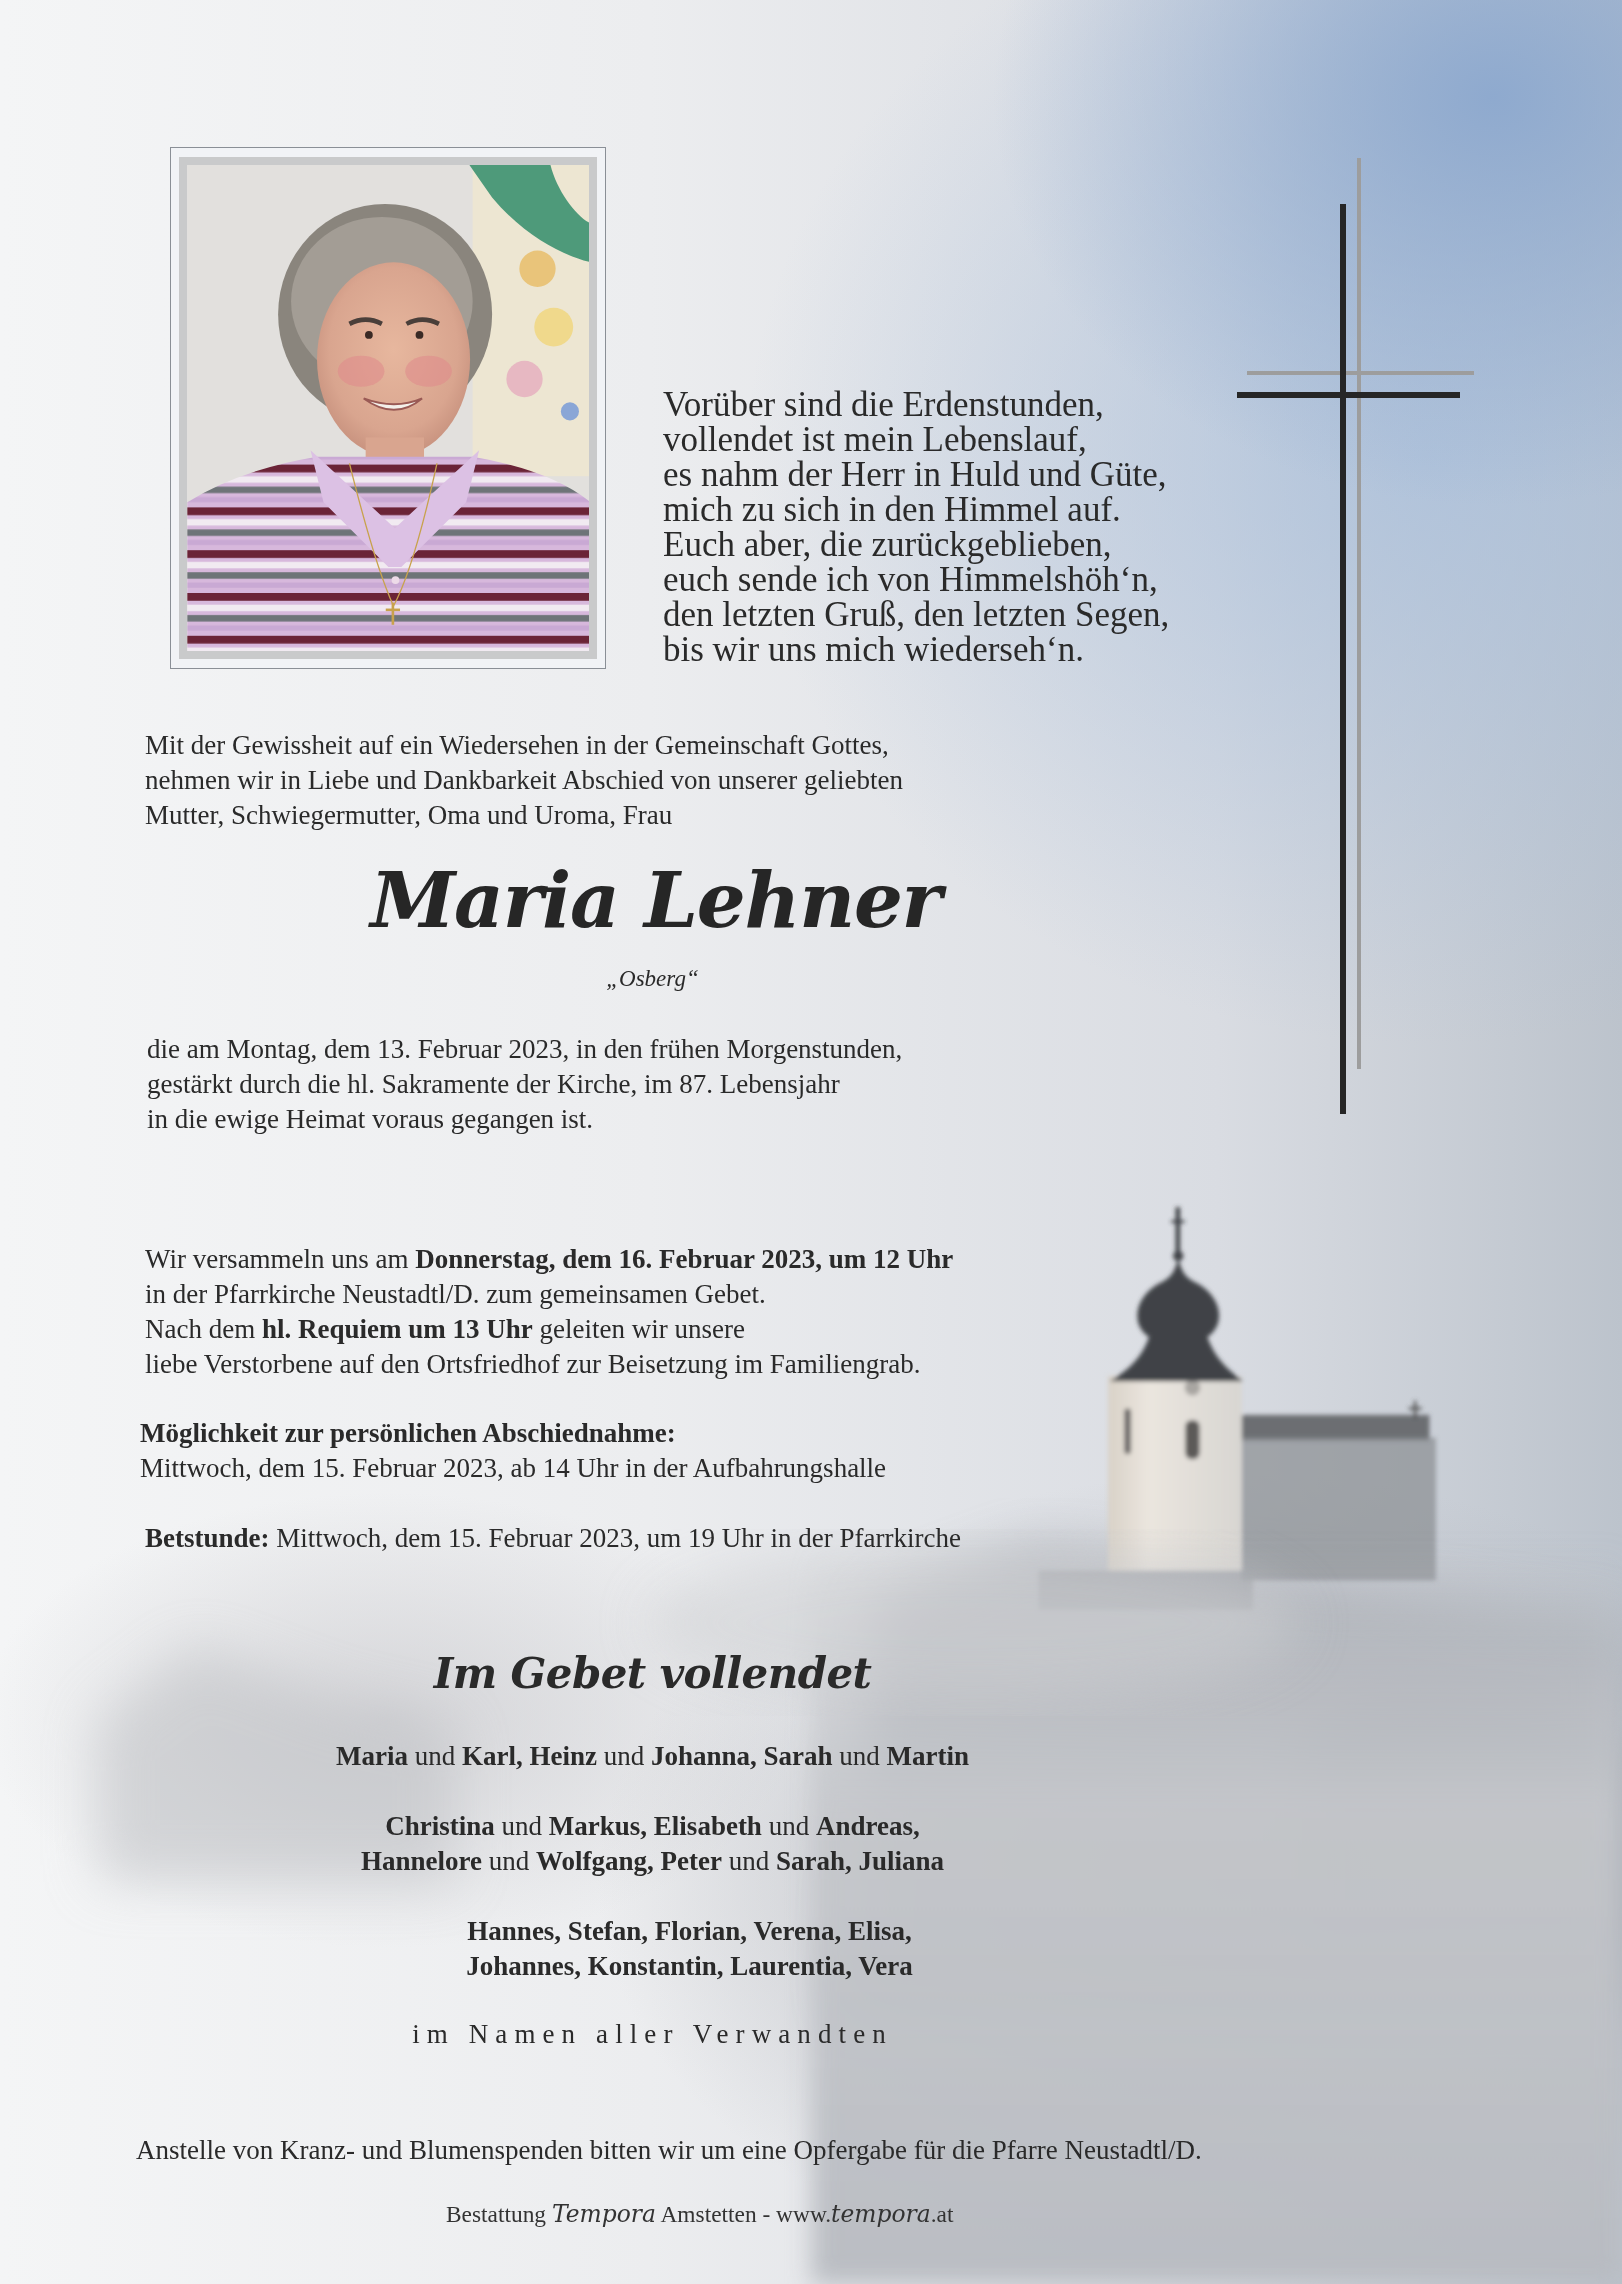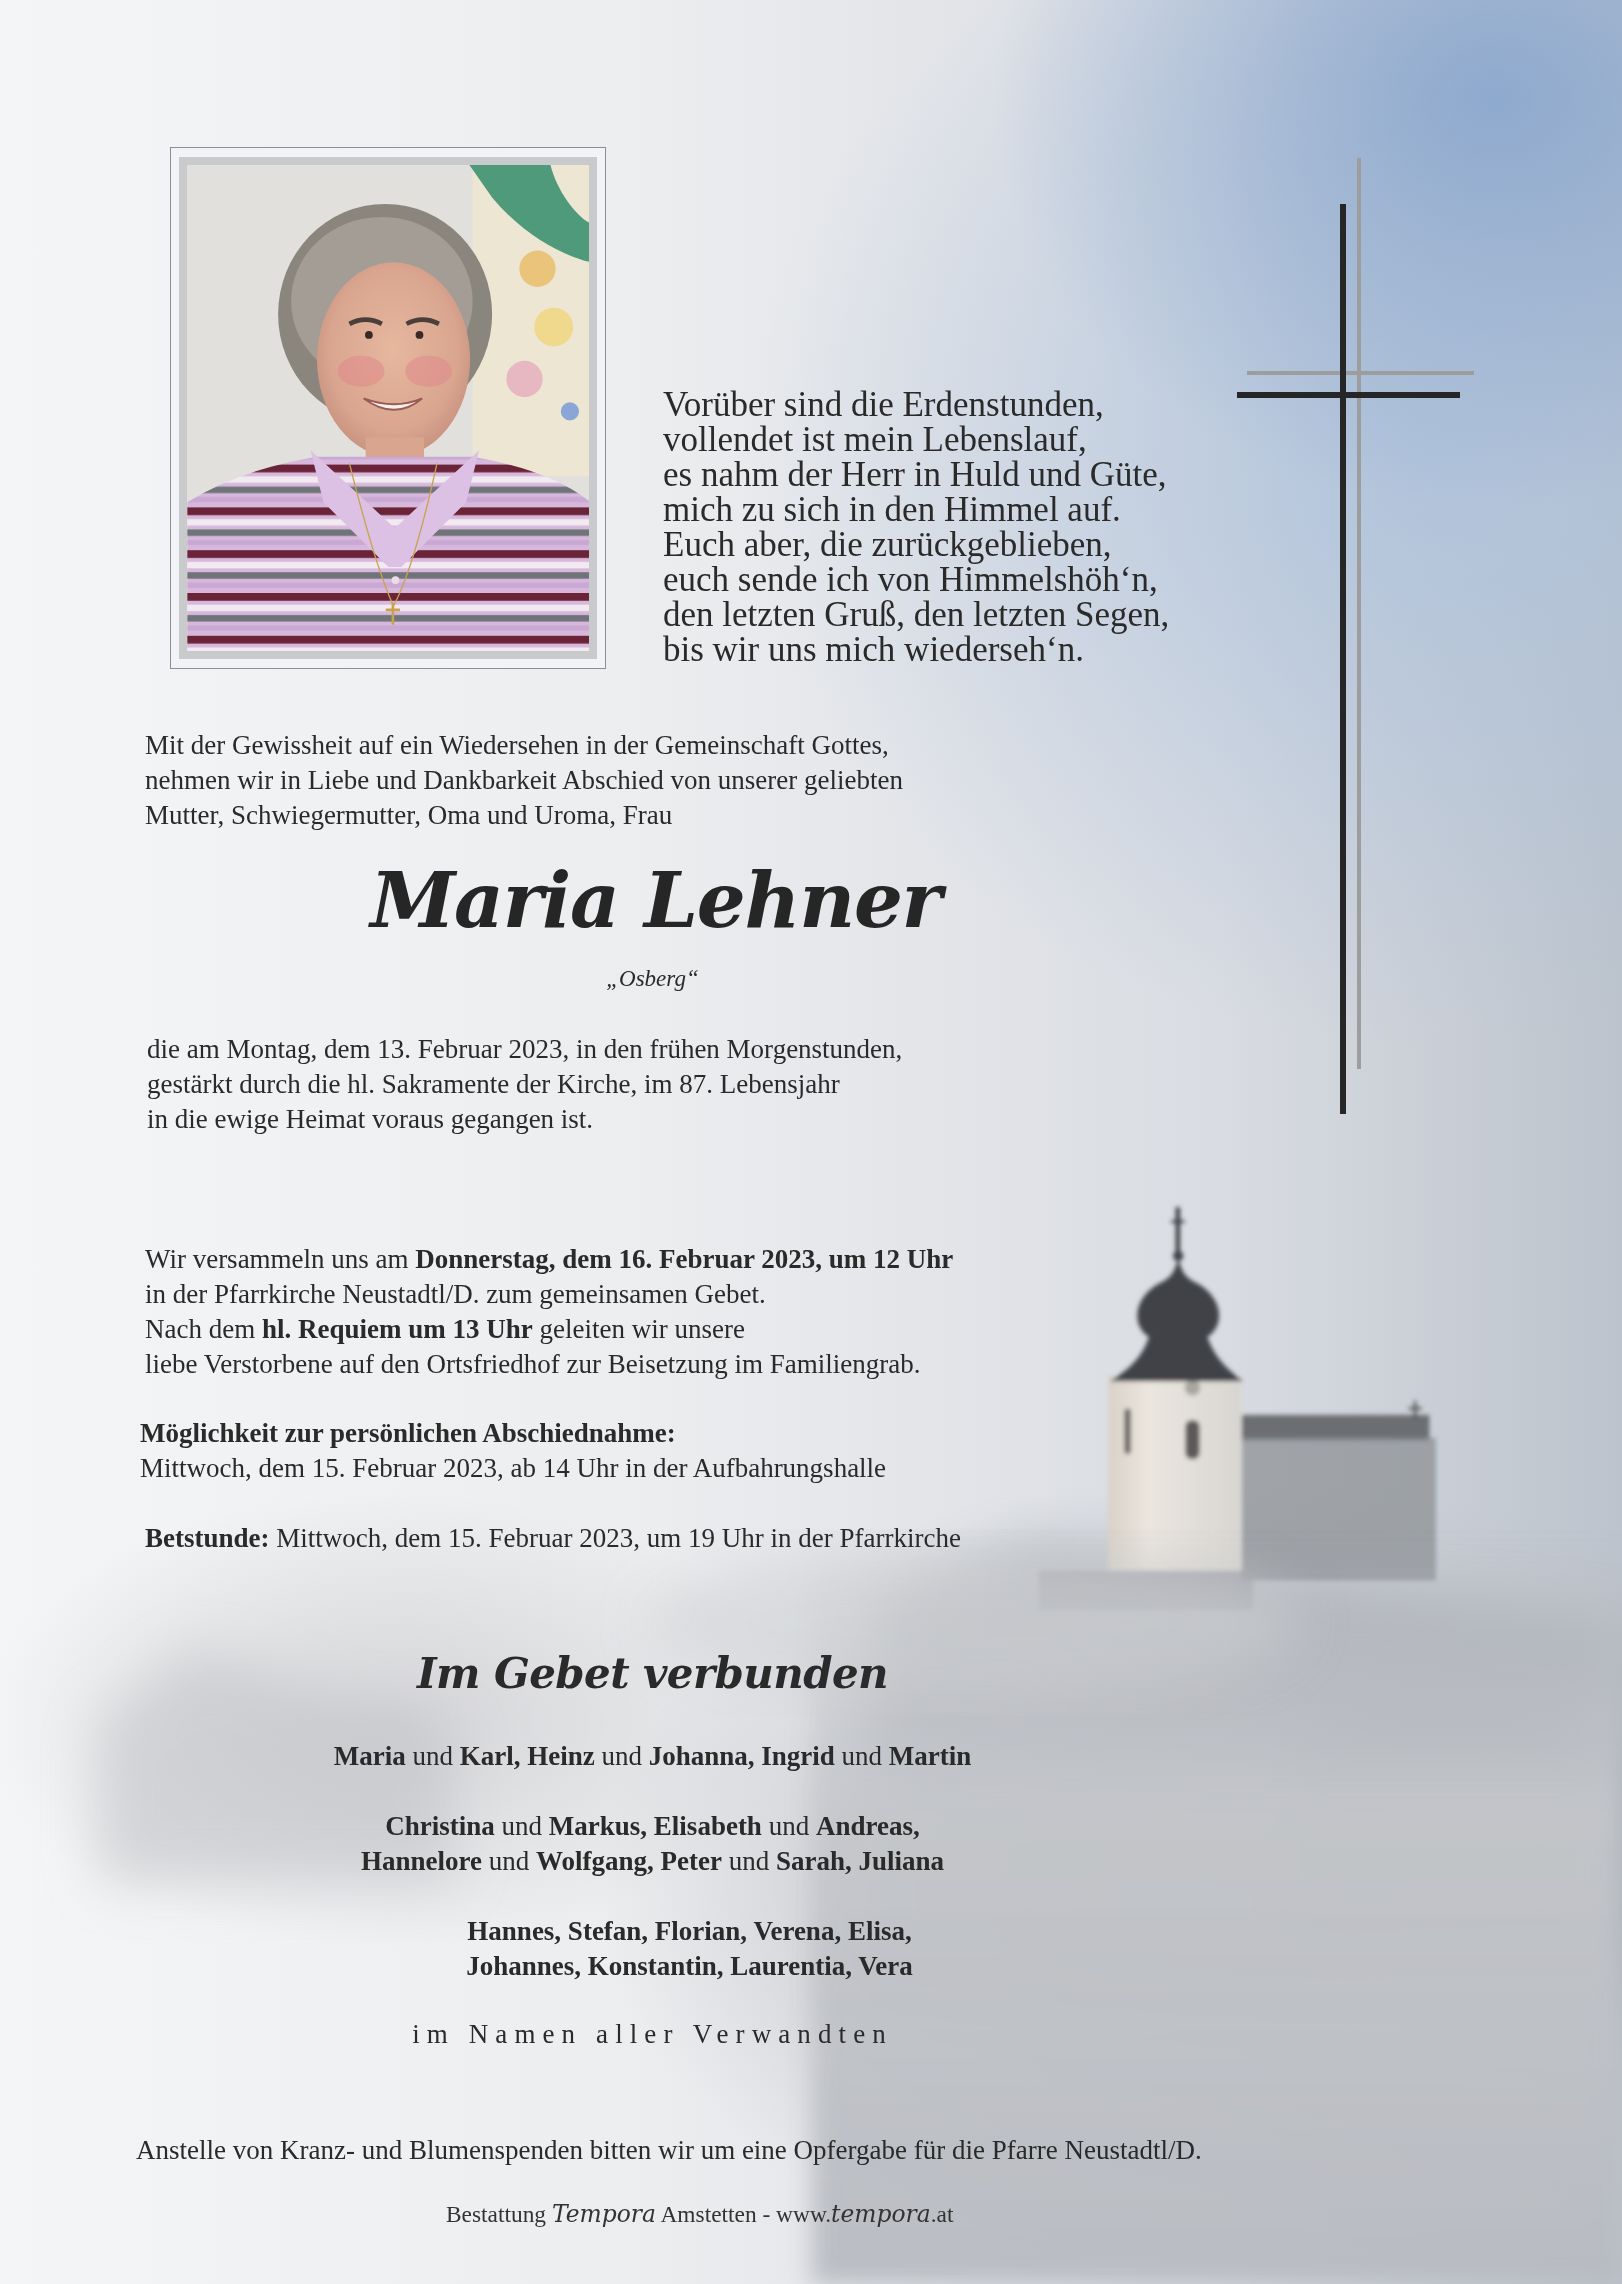--- a/index.html
+++ b/index.html
@@ -197,24 +197,24 @@
 
 <div class="abs para p4">
   <div><b>Möglichkeit zur persönlichen Abschiednahme:</b></div>
   <div>Mittwoch, dem 15. Februar 2023, ab 14 Uhr in der Aufbahrungshalle</div>
 </div>
 
 <div class="abs para p5">
   <b>Betstunde:</b><span> Mittwoch, dem 15. Februar 2023, um 19 Uhr in der Pfarrkirche</span>
 </div>
 
-<div class="abs gebet">Im Gebet verbunden</div>
+<div class="abs gebet">Im Gebet vollendet</div>
 
 <div class="abs names n1">
-  <b>Maria</b><span> und </span><b>Karl,</b><b> Heinz</b><span> und </span><b>Johanna,</b><b> Ingrid</b><span> und </span><b>Martin</b>
+  <b>Maria</b><span> und </span><b>Karl,</b><b> Heinz</b><span> und </span><b>Johanna,</b><b> Sarah</b><span> und </span><b>Martin</b>
 </div>
 
 <div class="abs names n2">
   <div>
     <b>Christina</b><span> und </span><b>Markus,</b><b> Elisabeth</b><span> und </span><b>Andreas,</b>
   </div>
   <div>
     <b>Hannelore</b><span> und </span><b>Wolfgang,</b><b> Peter</b><span> und </span><b>Sarah, Juliana</b>
   </div>
 </div>

